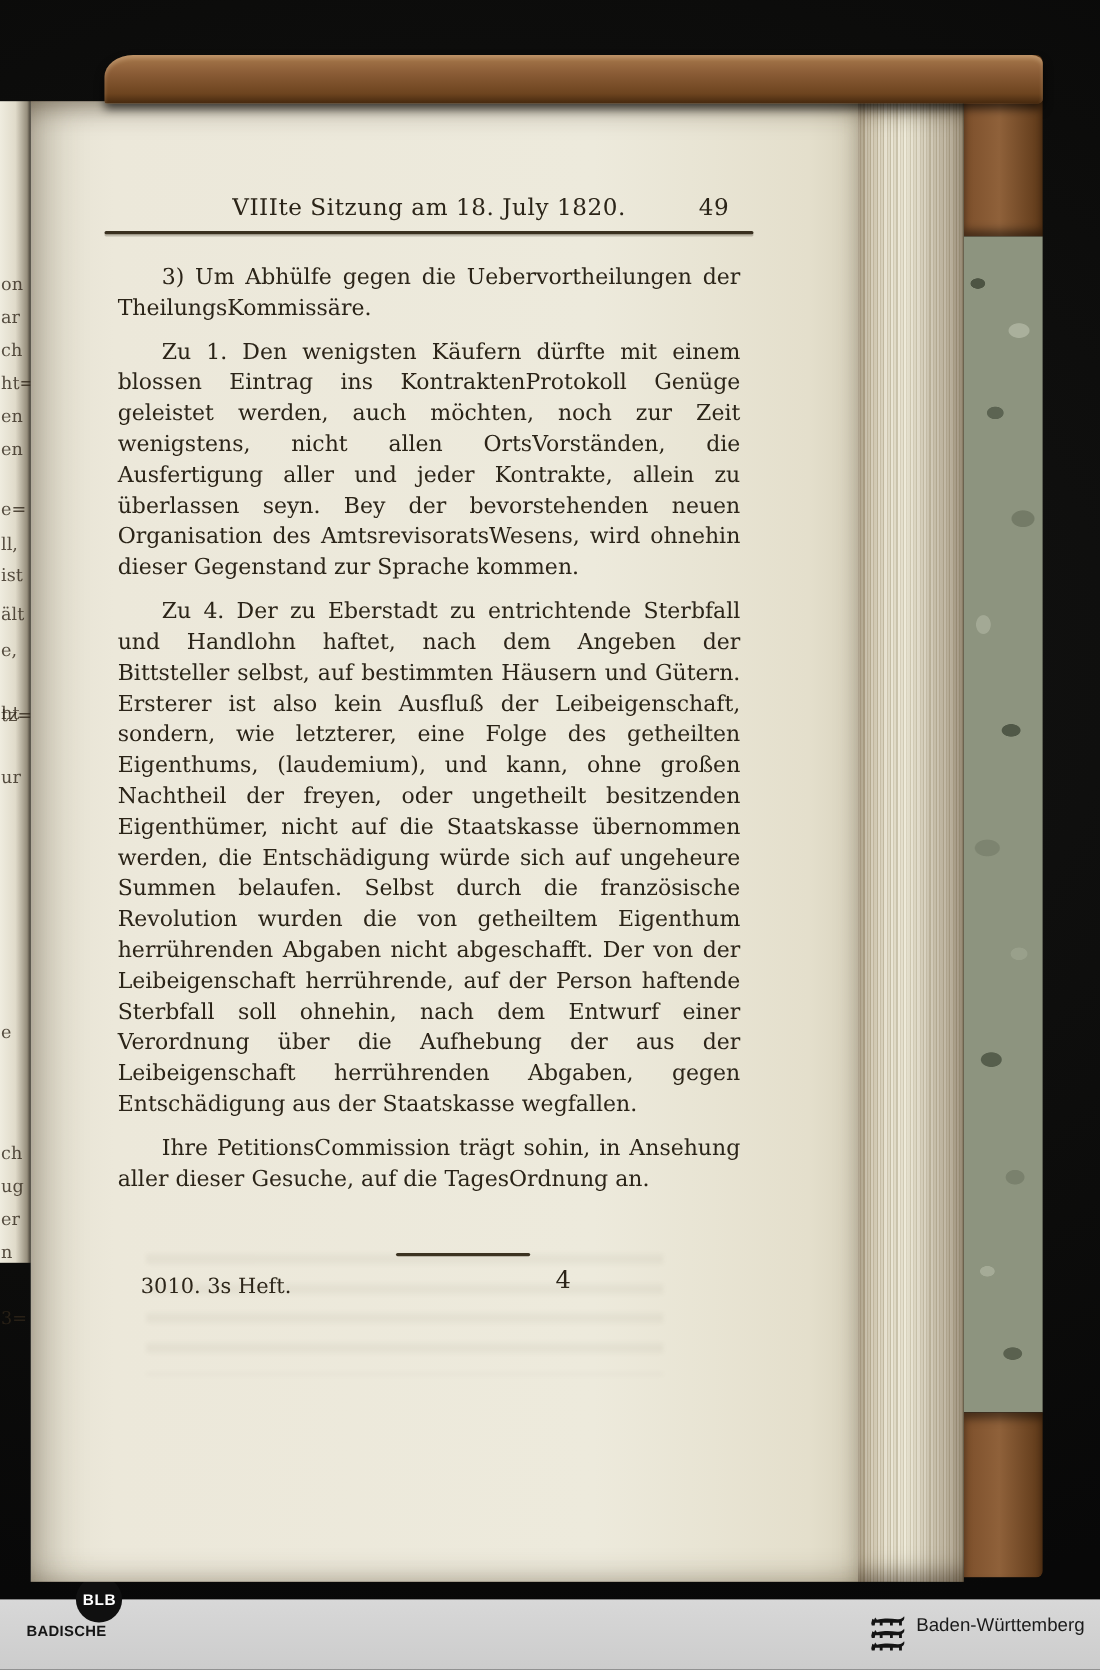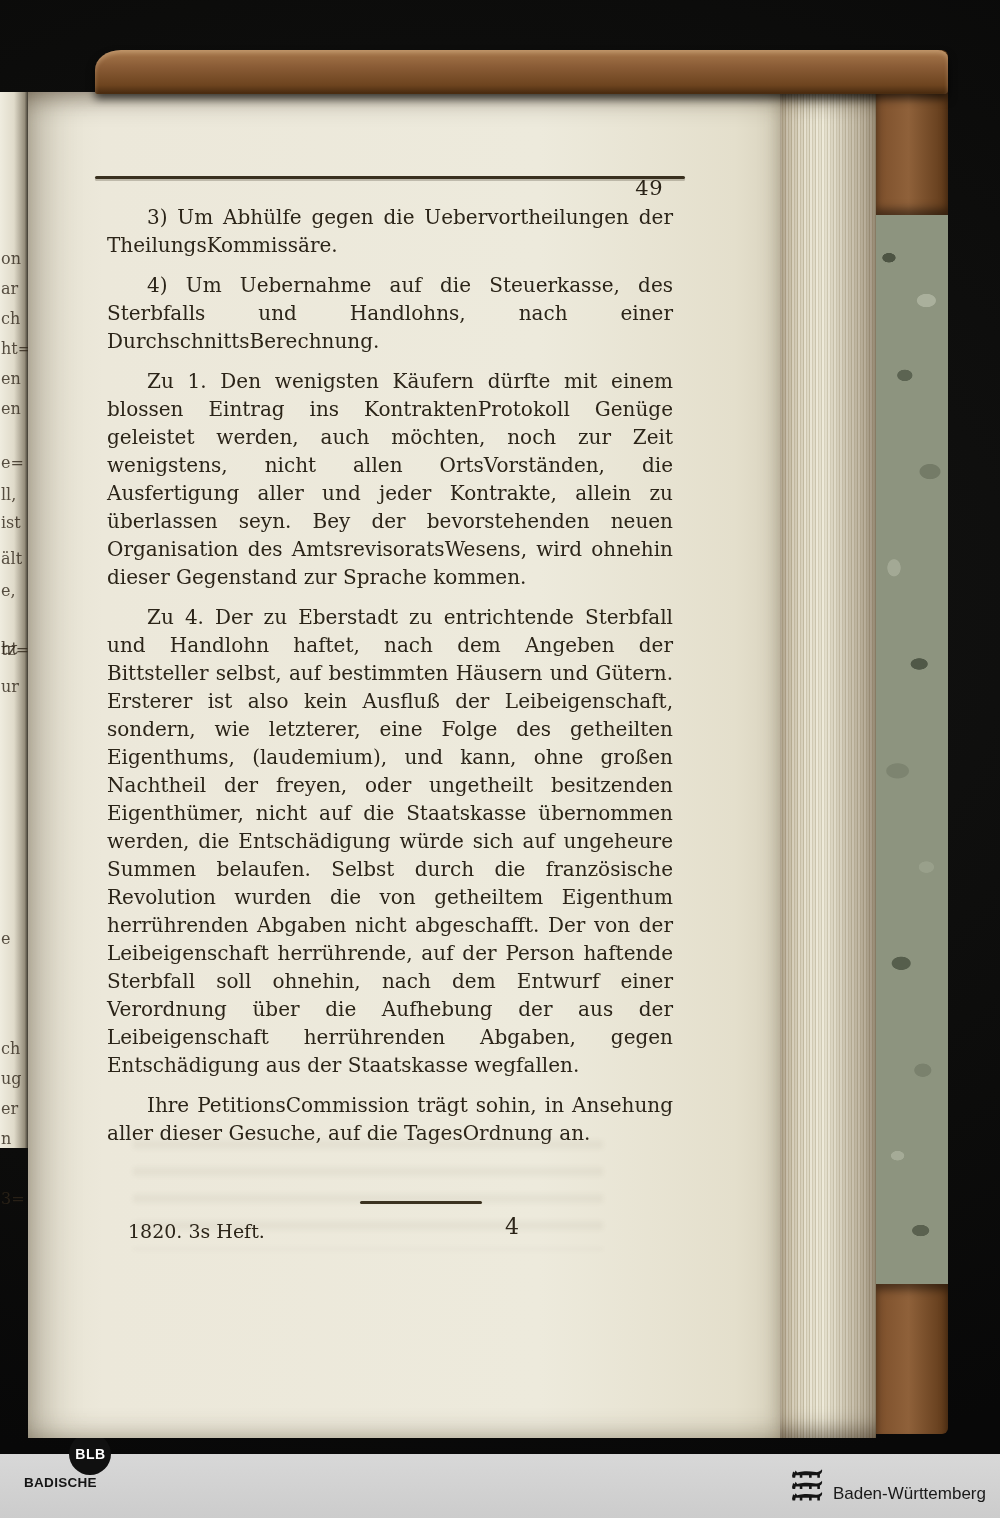--- a/index.html
+++ b/index.html
@@ -56,21 +56,21 @@
   .left-sliver .frag{
     position:absolute;left:1px;color:rgba(47,38,25,.8);
     font:16px/18px "DejaVu Serif",serif;white-space:nowrap;
   }
   .left-sliver .frag:nth-of-type(1){top:158px}  .left-sliver .frag:nth-of-type(2){top:188px}
   .left-sliver .frag:nth-of-type(3){top:218px}  .left-sliver .frag:nth-of-type(4){top:248px}
   .left-sliver .frag:nth-of-type(5){top:278px}  .left-sliver .frag:nth-of-type(6){top:308px}
   .left-sliver .frag:nth-of-type(7){top:362px}  .left-sliver .frag:nth-of-type(8){top:394px}
   .left-sliver .frag:nth-of-type(9){top:422px}  .left-sliver .frag:nth-of-type(10){top:458px}
   .left-sliver .frag:nth-of-type(11){top:490px} .left-sliver .frag:nth-of-type(12){top:549px}
-  .left-sliver .frag:nth-of-type(13){top:548px} .left-sliver .frag:nth-of-type(14){top:586px}
+  .left-sliver .frag:nth-of-type(13){top:548px} .left-sliver .frag:nth-of-type(14){top:606px}
   .left-sliver .frag:nth-of-type(15){top:838px} .left-sliver .frag:nth-of-type(16){top:948px}
   .left-sliver .frag:nth-of-type(17){top:978px} .left-sliver .frag:nth-of-type(18){top:1008px}
   .left-sliver .frag:nth-of-type(19){top:1038px}.left-sliver .frag:nth-of-type(20){top:1098px}
 
   .page{
     position:absolute;left:28px;top:92px;width:752px;height:1346px;z-index:4;
     background:linear-gradient(90deg,#e5e1d1 0%,#ece8da 10%,#edeadc 68%,#e4dfcc 94%,#d9d3be 100%);
     box-shadow:
       inset 34px 0 40px -24px rgba(60,45,25,.35),
       inset -14px 0 22px -14px rgba(90,75,50,.25),
@@ -107,21 +107,21 @@
     font-family:"Liberation Sans",sans-serif;
   }
   .bar-left{display:flex;align-items:center;flex-direction:column;}
   .blb-logo{
     width:42px;height:42px;border-radius:50%;background:#101010;color:#ffffff;
     font-weight:bold;font-size:14px;line-height:42px;text-align:center;letter-spacing:.5px;
     flex:0 0 auto;
   }
   .lib-name{margin-left:10px;font-weight:bold;font-size:13.5px;line-height:16px;
     color:#151515;letter-spacing:.3px;display:flex;flex-direction:column;gap:32px;}
-  .bar-right{display:flex;align-items:flex-end;gap:10px;}
+  .bar-right{display:flex;align-items:flex-start;gap:10px;}
   .state-name{font-size:17px;color:#1a1a1a;}
 </style>
 </head>
 <body>
 
 <div class="stage">
 
   <div class="board">
     <div class="board-leather top"></div>
     <div class="board-marble"></div>
@@ -150,36 +150,36 @@
     <span class="frag">ug</span>
     <span class="frag">er</span>
     <span class="frag">n</span>
     <span class="frag">3=</span>
   </div>
 
   <div class="page">
     <div class="text-col">
 
       <div class="page-header">
+        <span class="running-title">VIIIte Sitzung am 18. July 1820.</span>
         <span class="page-number">49</span>
       </div>
       <div class="header-rule"></div>
 
       <div class="body">
         <p class="para">3) Um Abhülfe gegen die Uebervortheilungen der TheilungsKommissäre.</p>
-        <p class="para">4) Um Uebernahme auf die Steuerkasse, des Sterbfalls und Handlohns, nach einer DurchschnittsBerechnung.</p>
         <p class="para">Zu 1. Den wenigsten Käufern dürfte mit einem blossen Eintrag ins KontraktenProtokoll Genüge geleistet werden, auch möchten, noch zur Zeit wenigstens, nicht allen OrtsVorständen, die Ausfertigung aller und jeder Kontrakte, allein zu überlassen seyn. Bey der bevorstehenden neuen Organisation des AmtsrevisoratsWesens, wird ohnehin dieser Gegenstand zur Sprache kommen.</p>
         <p class="para">Zu 4. Der zu Eberstadt zu entrichtende Sterbfall und Handlohn haftet, nach dem Angeben der Bittsteller selbst, auf bestimmten Häusern und Gütern. Ersterer ist also kein Ausfluß der Leibeigenschaft, sondern, wie letzterer, eine Folge des getheilten Eigenthums, (laudemium), und kann, ohne großen Nachtheil der freyen, oder ungetheilt besitzenden Eigenthümer, nicht auf die Staatskasse übernommen werden, die Entschädigung würde sich auf ungeheure Summen belaufen. Selbst durch die französische Revolution wurden die von getheiltem Eigenthum herrührenden Abgaben nicht abgeschafft. Der von der Leibeigenschaft herrührende, auf der Person haftende Sterbfall soll ohnehin, nach dem Entwurf einer Verordnung über die Aufhebung der aus der Leibeigenschaft herrührenden Abgaben, gegen Entschädigung aus der Staatskasse wegfallen.</p>
         <p class="para">Ihre PetitionsCommission trägt sohin, in Ansehung aller dieser Gesuche, auf die TagesOrdnung an.</p>
       </div>
 
       <div class="end-rule"></div>
 
       <div class="page-footer">
-        <span class="volume">1820. 3s Heft.</span>
+        <span class="volume">3010. 3s Heft.</span>
         <span class="signature">4</span>
       </div>
 
     </div>
     <div class="ghost"></div>
   </div>
 
   <div class="leather-top"></div>
 </div>
 

